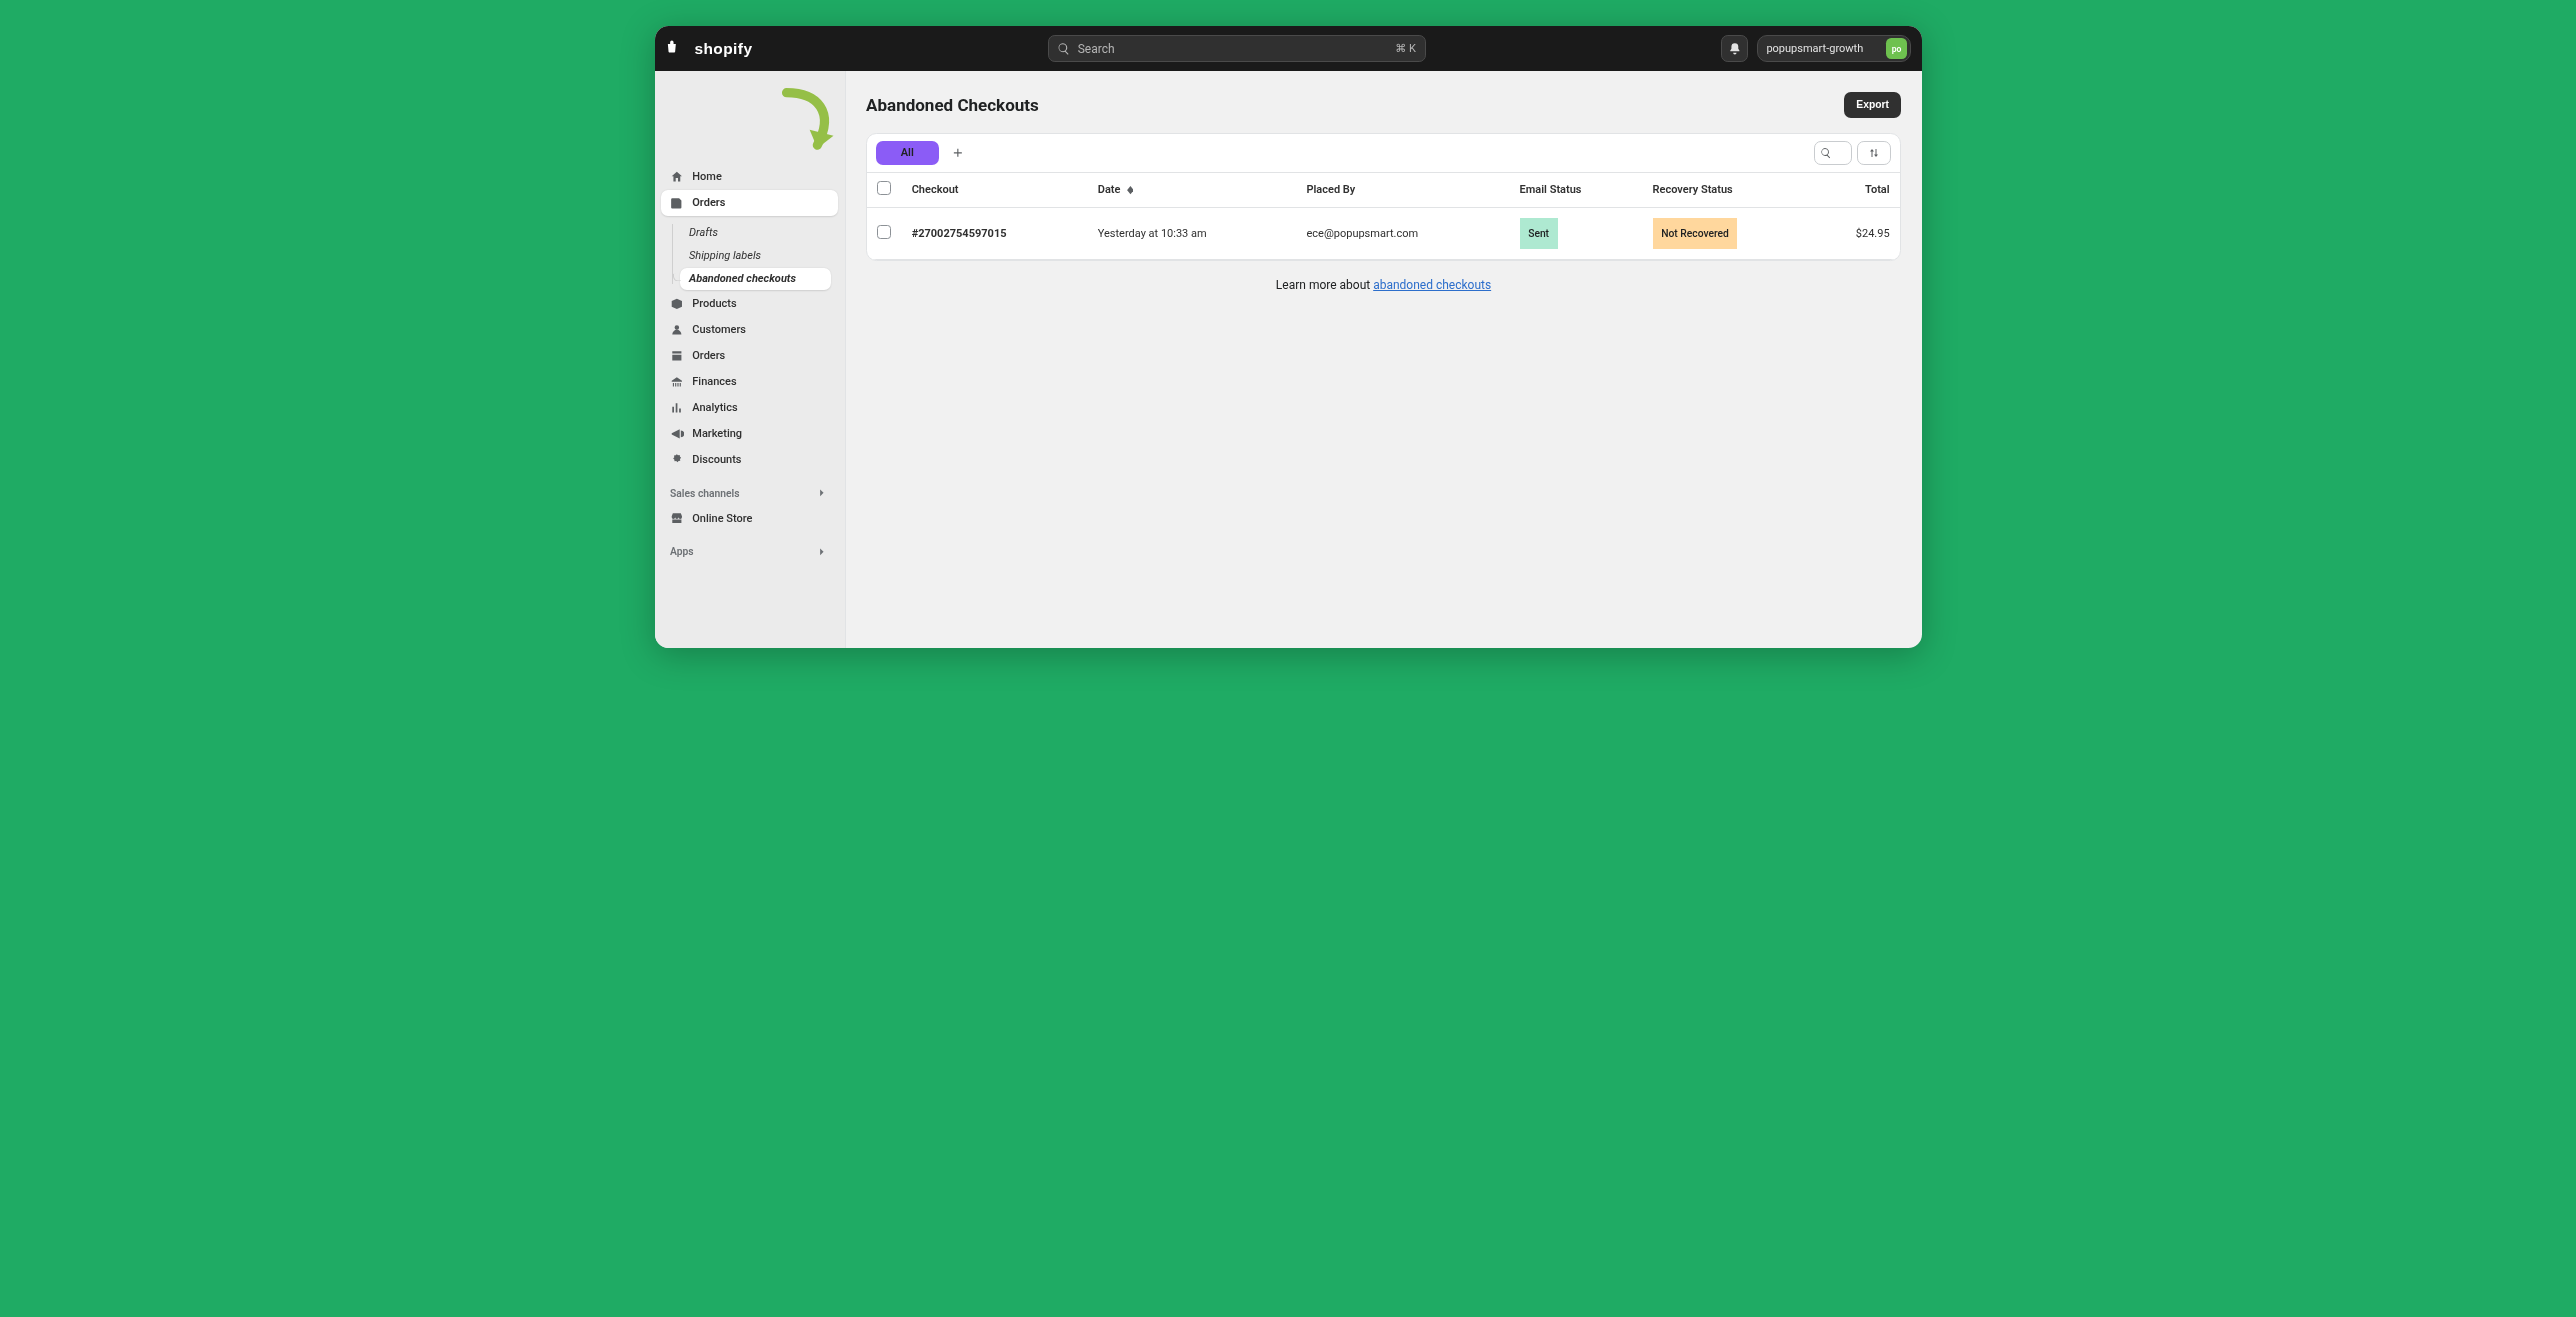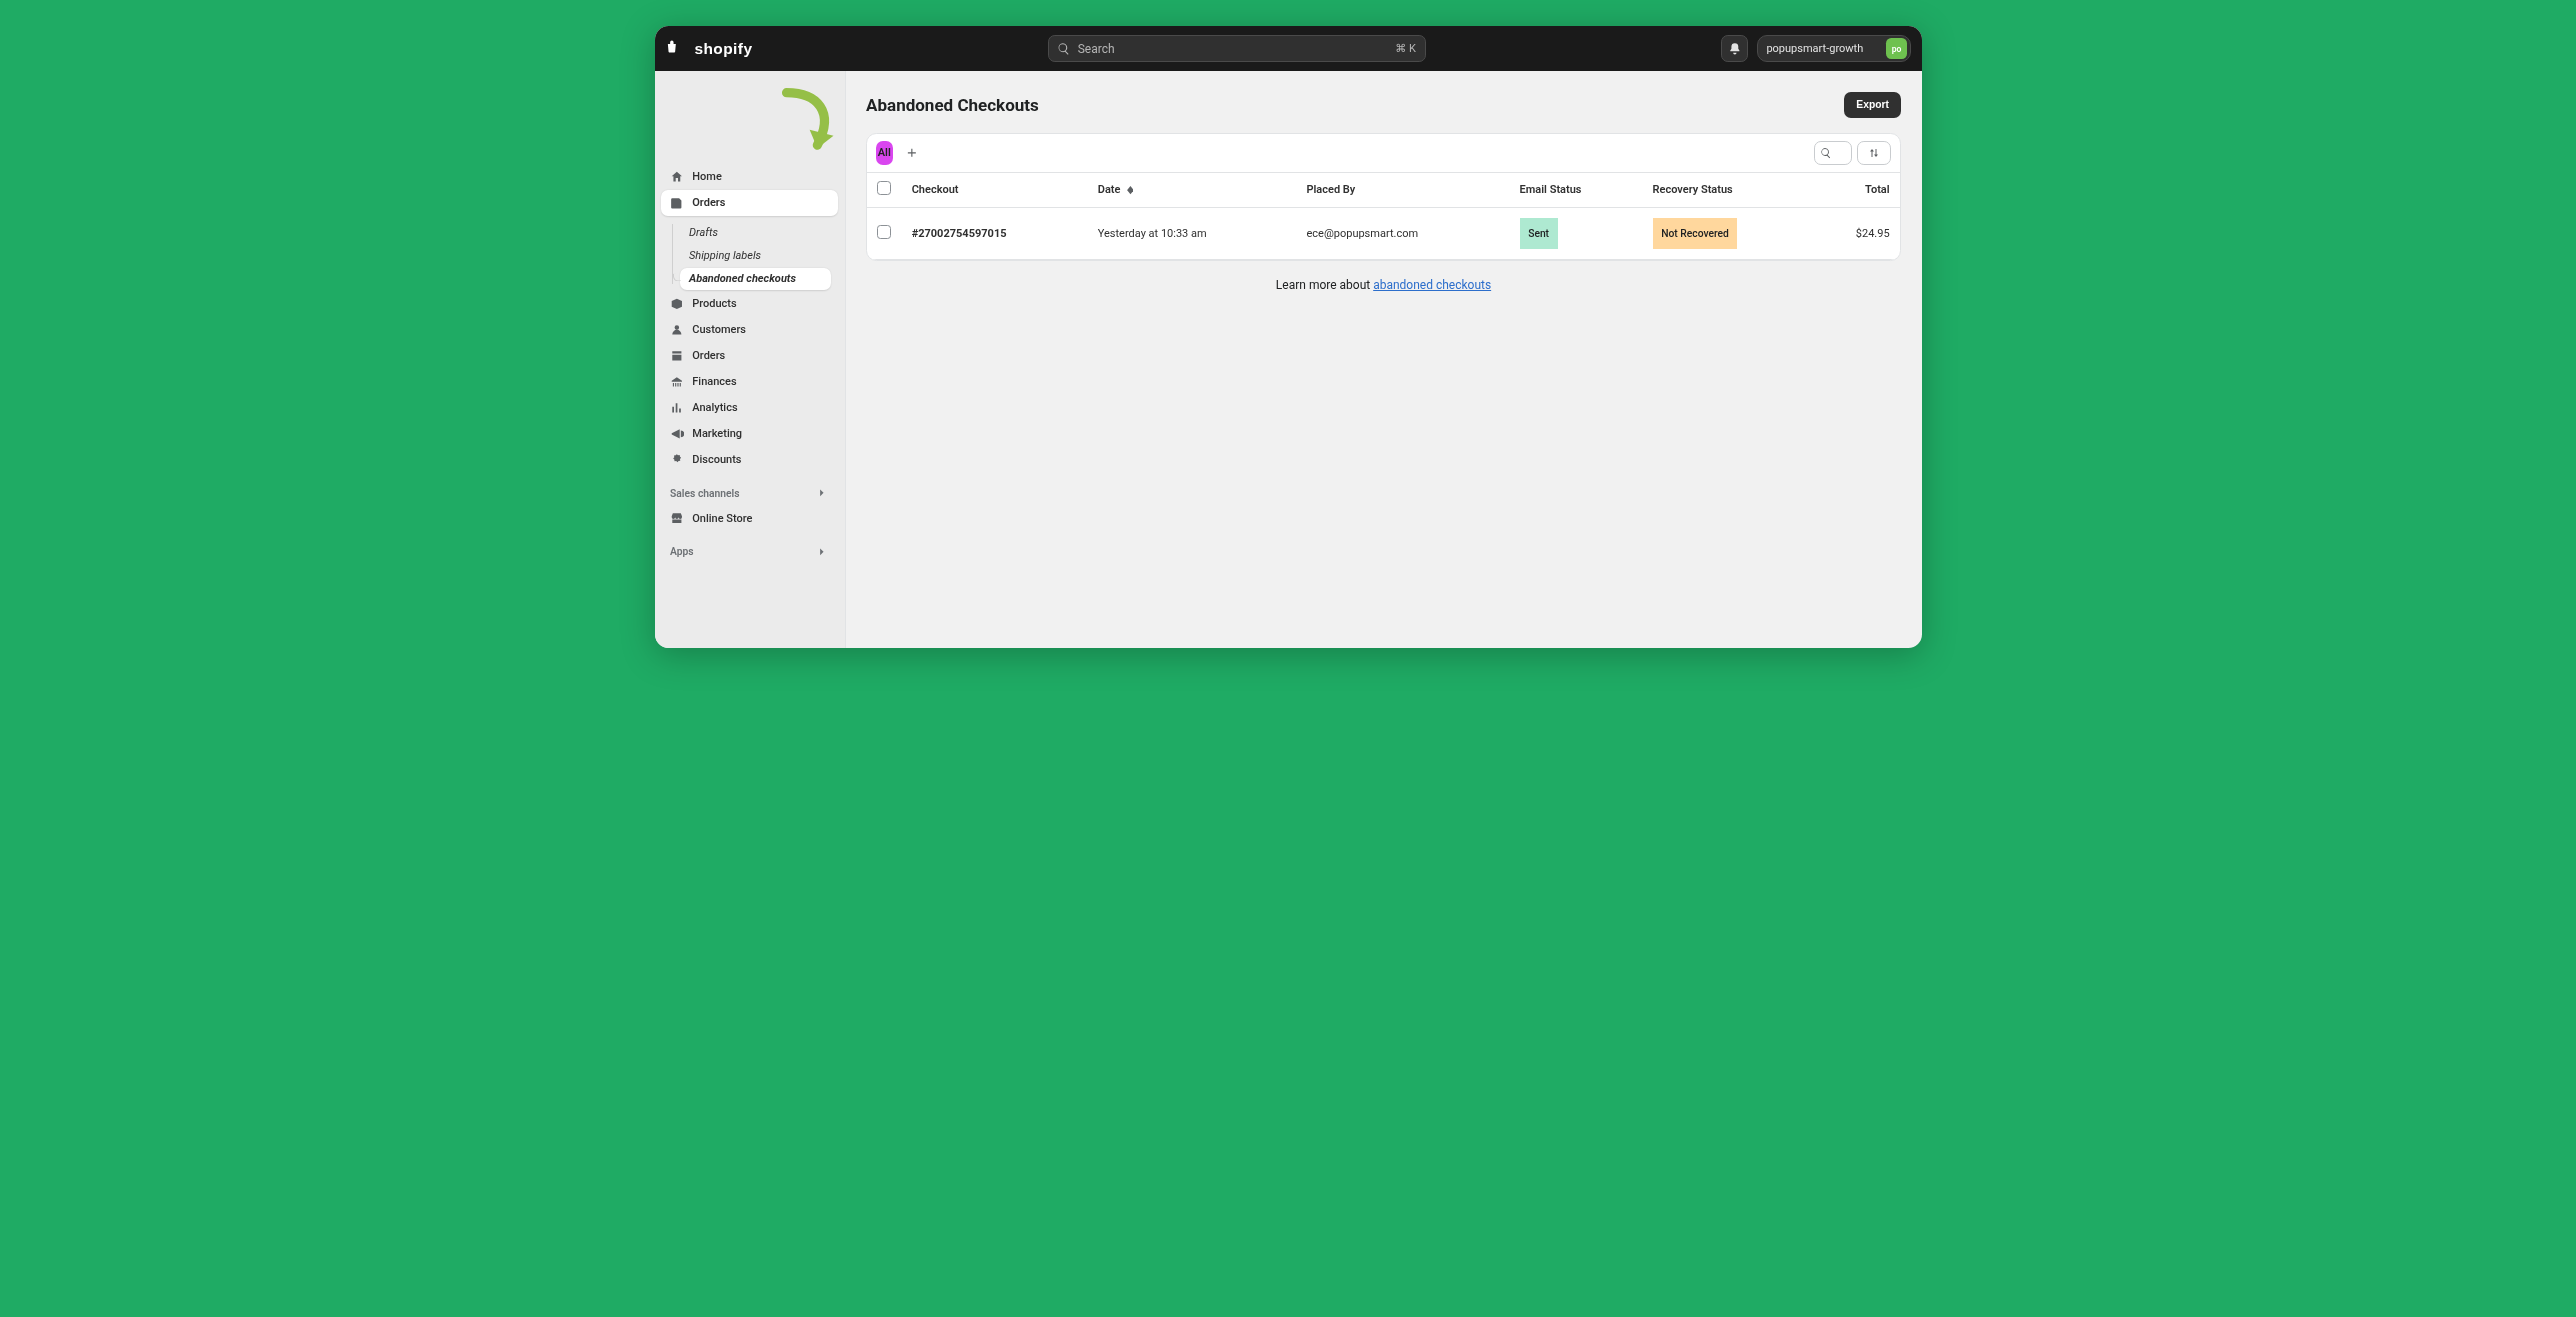--- a/index.html
+++ b/index.html
@@ -216,22 +216,22 @@
     border-radius:10.3px;
     overflow:hidden;
   }
   .card-toolbar {
     display:flex; align-items:center;
     padding:6.9px 8.6px;
     gap:6.9px;
     border-bottom:0.9px solid var(--border);
   }
   .pill {
-    height:24px; padding:0 2px;
-    background:#d946ef; border-radius:6.9px;
+    height:24px; padding:0 25px;
+    background:#8b5cf6; border-radius:6.9px;
     display:flex; align-items:center;
     font-size:11px; font-weight:600;
     cursor:pointer;
   }
   .pill.ghost { background:transparent; width:24px; justify-content:center; padding:0; color:#5c5f62;}
   .toolbar-right { margin-left:auto; display:flex; gap:5.2px; }
   .icon-btn {
     height:24px; width:34px;
     border:0.9px solid var(--border-dark);
     border-radius:6.9px;

